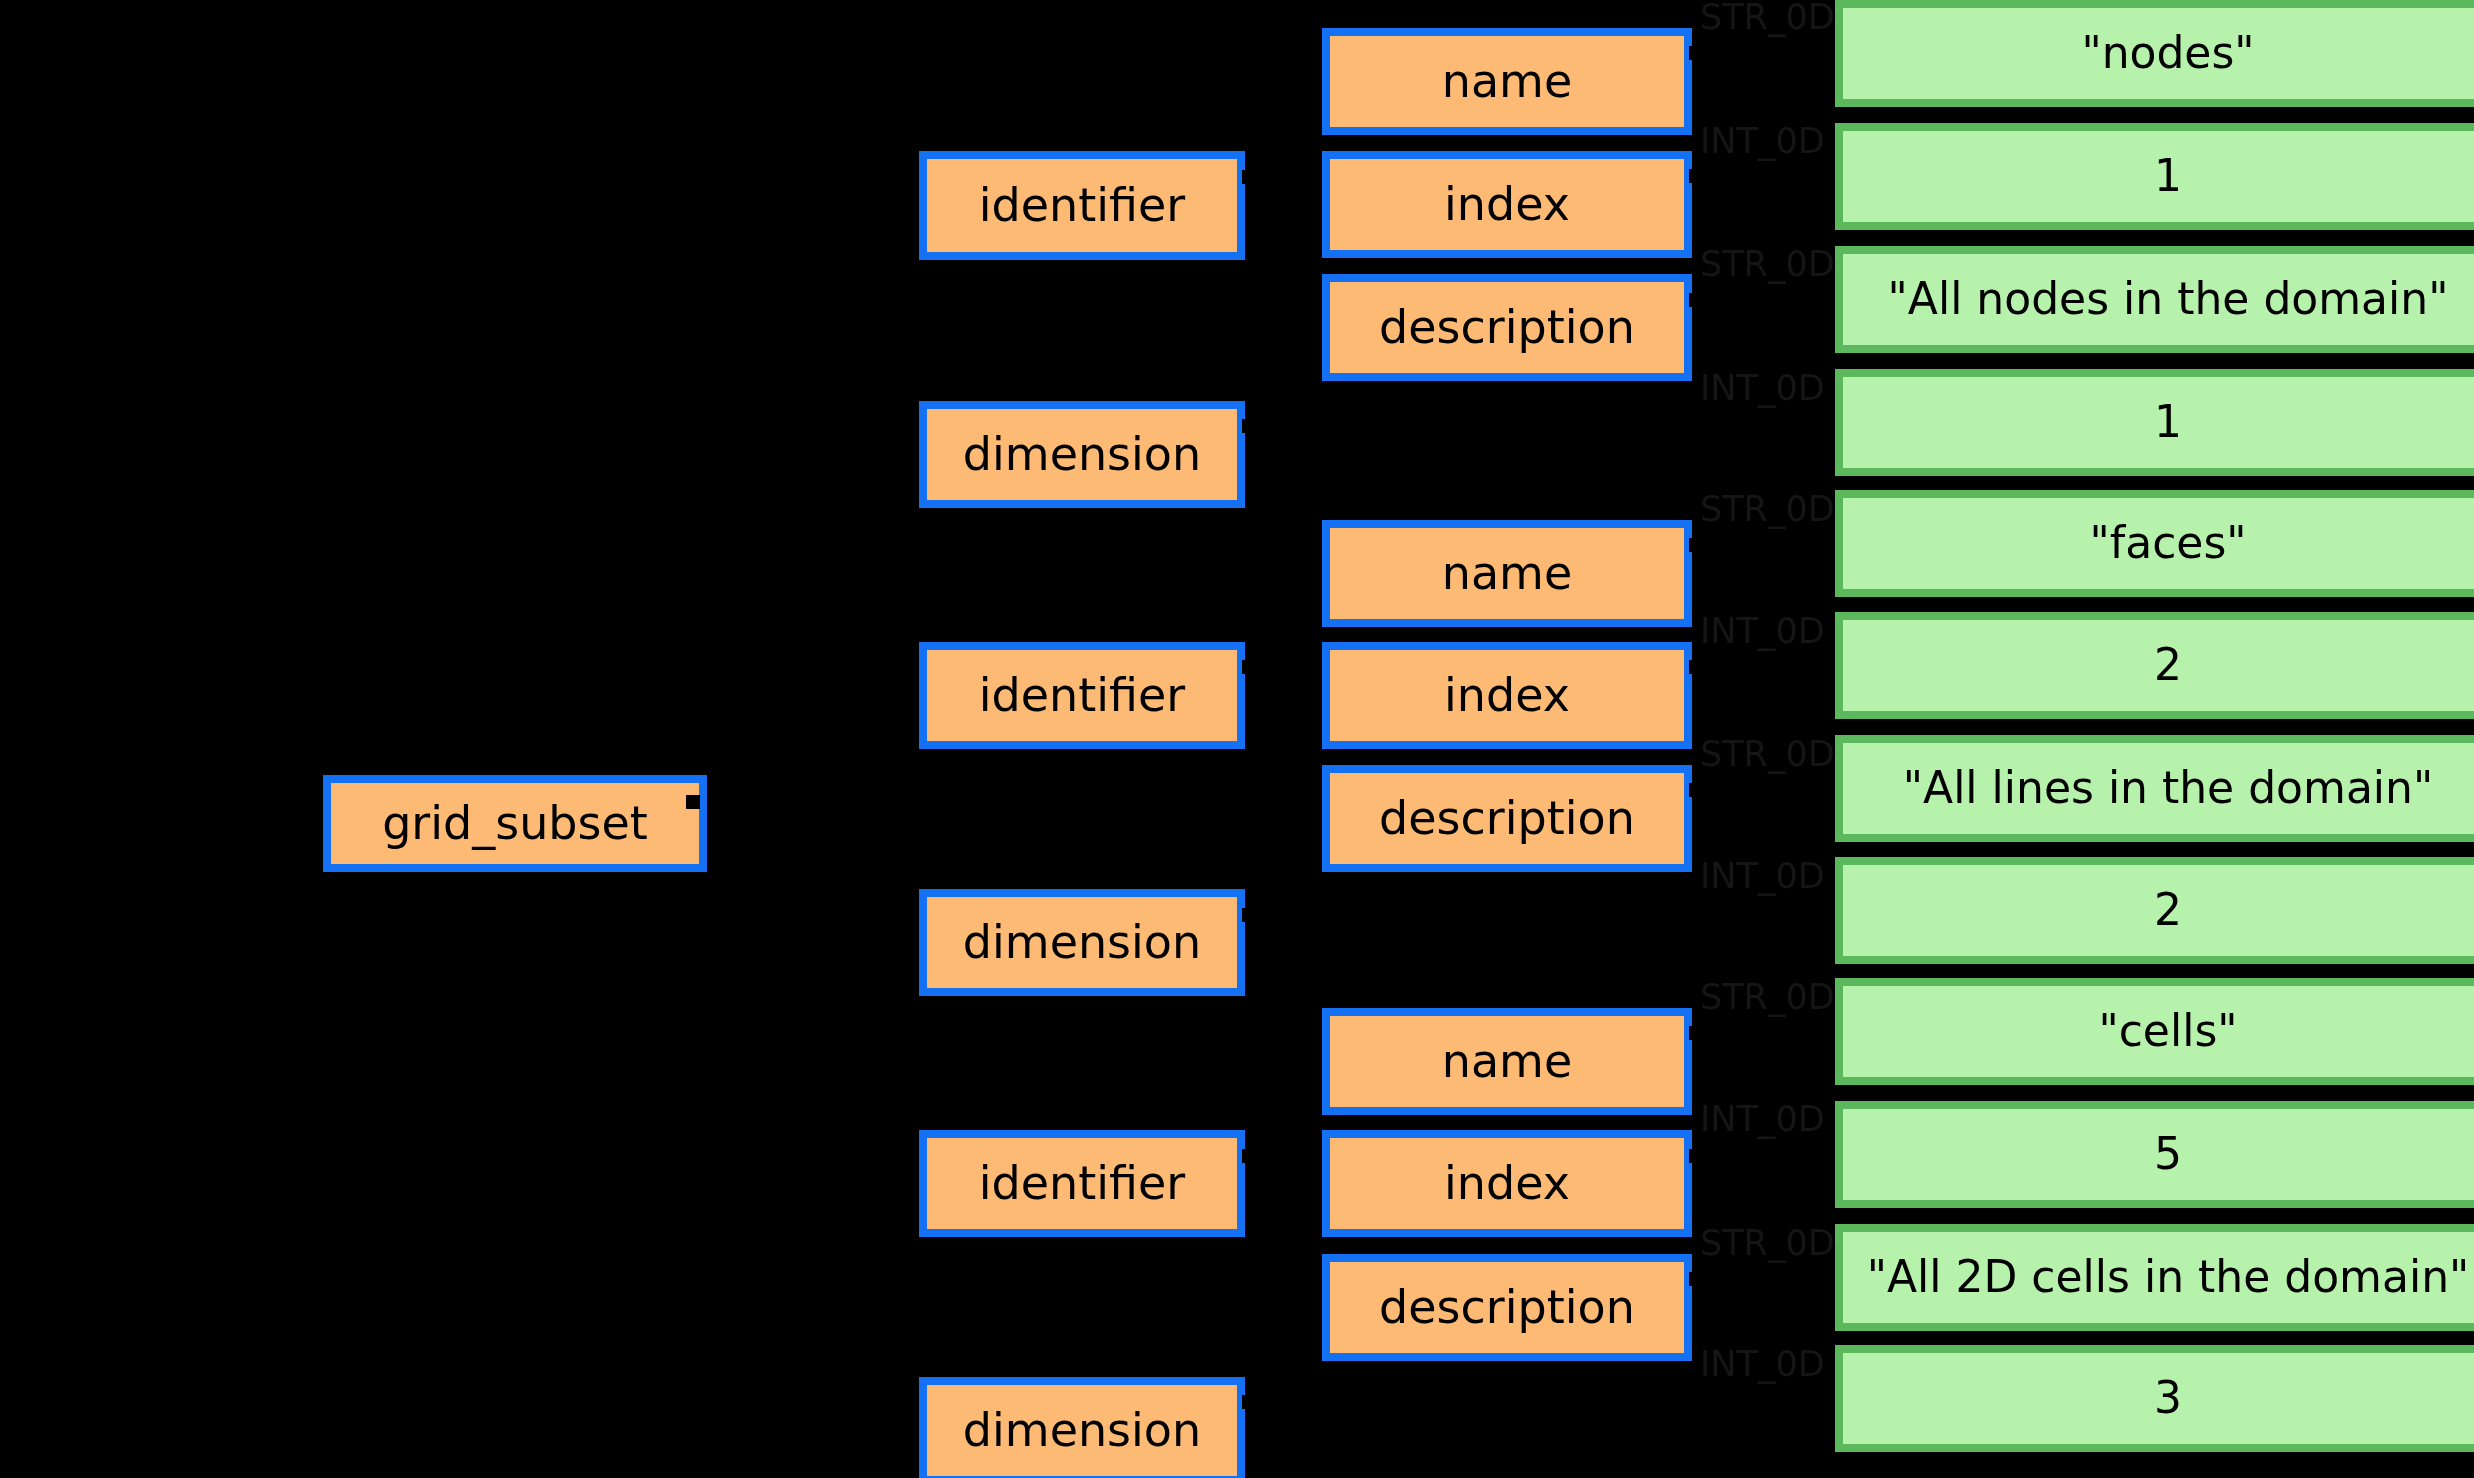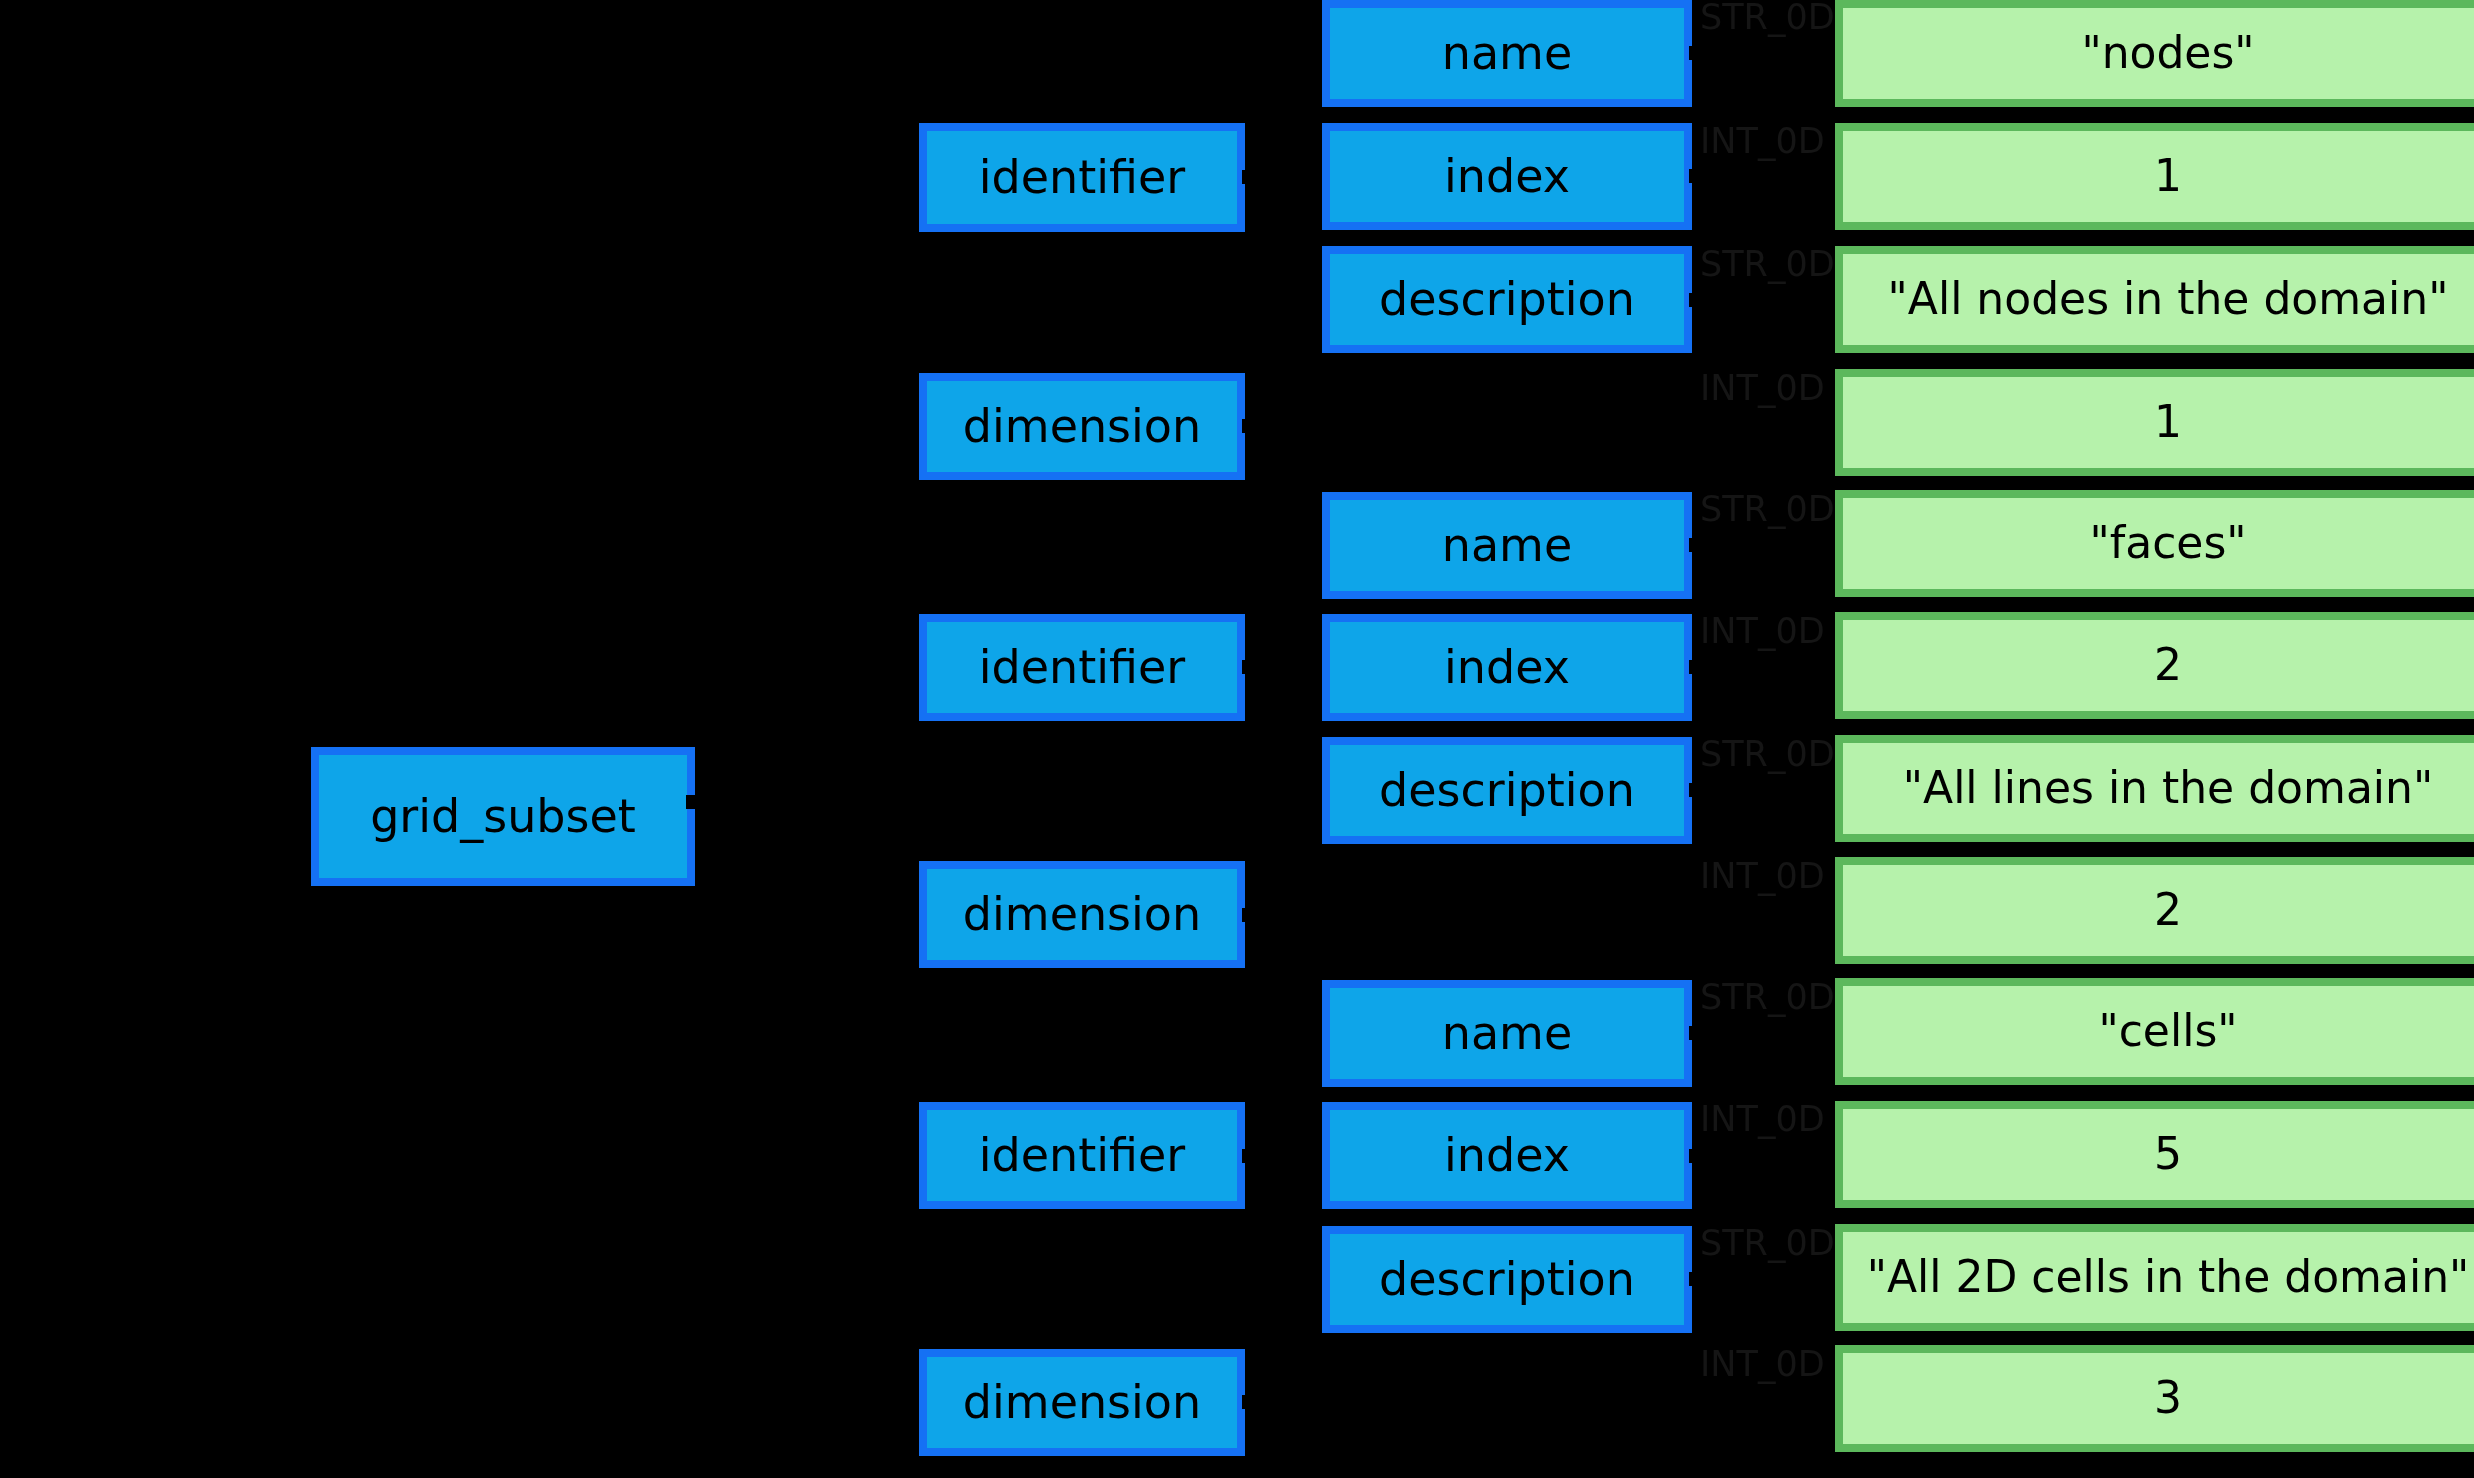--- a/index.html
+++ b/index.html
@@ -15,23 +15,24 @@
     box-sizing:border-box;
     display:flex;
     align-items:center;
     justify-content:center;
     text-align:center;
     color:#000000;
     line-height:1.05;
     white-space:nowrap;
   }
   .node.blue{
-    background:#0ea5e9;
+    background:#fdba74;
     border:8px solid #1571f4;
     font-size:46px;
+    margin-top:28px;
   }
   .node.green{
     background:#b6f2ab;
     border:8px solid #5cb85c;
     font-size:44px;
   }
   .edgelabel{
     position:absolute;
     color:#151515;
     font-size:35px;
@@ -46,21 +47,21 @@
     height:14px;
   }
 </style>
 </head>
 <body>
 
 <div id="canvas">
 
   <div class="stub" style="left:216px;top:795px;width:14px;height:14px;"></div>
 
-  <div class="node blue" style="left:311px;top:747px;width:384px;height:139px;">
+  <div class="node blue" style="left:323px;top:747px;width:384px;height:97px;">
     <span>grid_subset</span>
   </div>
   <div class="stub" style="left:293px;top:795px;width:14px;height:14px;"></div>
   <div class="stub" style="left:686px;top:795px;width:14px;height:14px;"></div>
 
   <div class="node blue" style="left:919px;top:123px;width:326px;height:109px;">
     <span>identifier</span>
   </div>
   <div class="stub" style="left:907px;top:170px;"></div>
   <div class="stub" style="left:1242px;top:170px;"></div>

